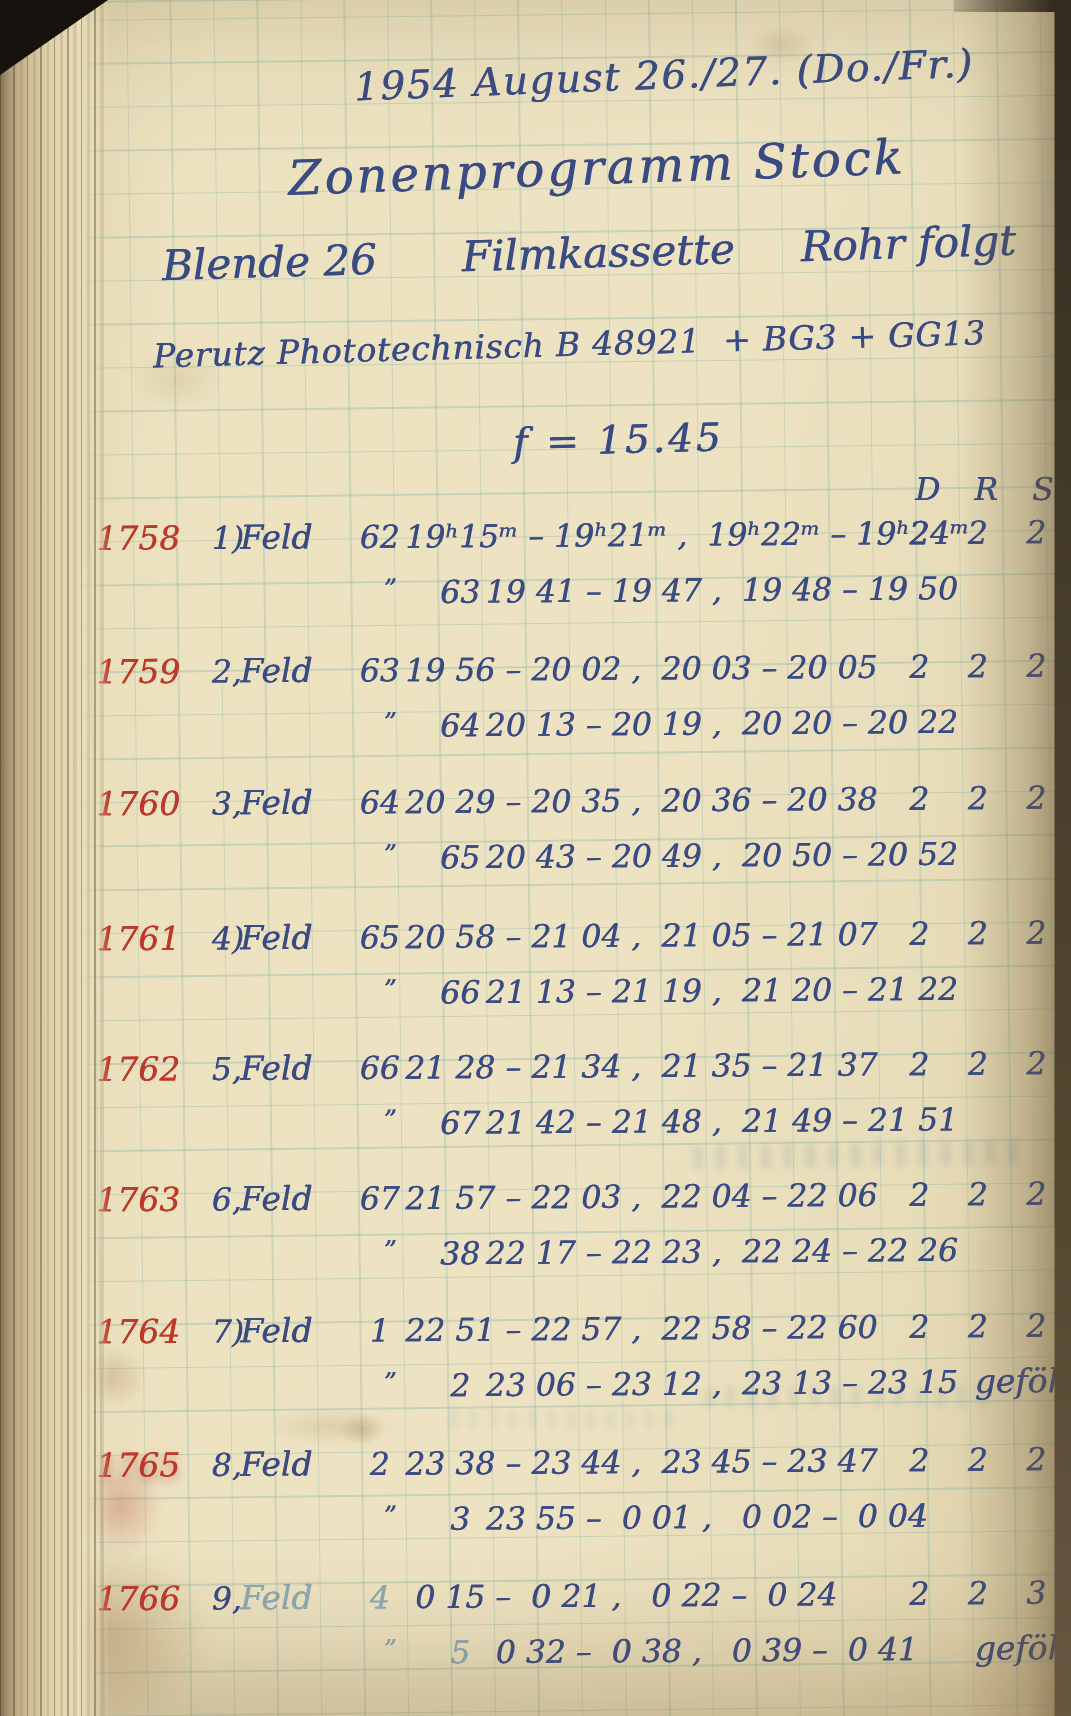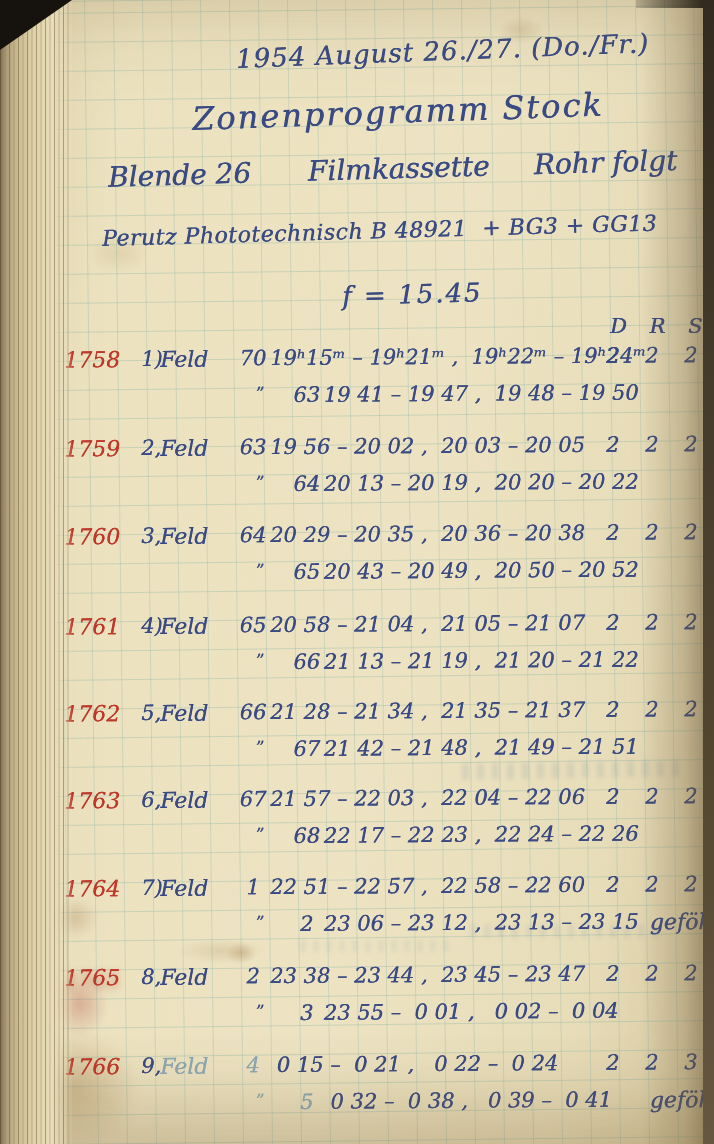--- a/index.html
+++ b/index.html
@@ -106,21 +106,21 @@
         <span class="s-rohr">Rohr folgt</span>
       </div>
       <div class="hline h-film">Perutz Phototechnisch B 48921  + BG3 + GG13</div>
       <div class="hline h-focus">f = 15.45</div>
       <div class="hline h-cols">D R S</div>
 
       <div class="entry" style="top:348px">
         <span class="plate">1758</span>
         <span class="num">1)</span>
         <span class="feld">Feld</span>
-        <span class="f1">70</span>
+        <span class="f1">62</span>
         <span class="t1">19ʰ15ᵐ – 19ʰ21ᵐ ,  19ʰ22ᵐ – 19ʰ24ᵐ</span>
         <span class="drs">2 2 2</span>
         <span class="line2"><span class="ditto">”</span><span class="f2">63</span><span class="t2">19 41 – 19 47 ,  19 48 – 19 50</span></span>
       </div>
 
       <div class="entry" style="top:437px">
         <span class="plate">1759</span>
         <span class="num">2,</span>
         <span class="feld">Feld</span>
         <span class="f1">63</span>
@@ -159,21 +159,21 @@
         <span class="line2"><span class="ditto">”</span><span class="f2">67</span><span class="t2">21 42 – 21 48 ,  21 49 – 21 51</span></span>
       </div>
 
       <div class="entry" style="top:789px">
         <span class="plate">1763</span>
         <span class="num">6,</span>
         <span class="feld">Feld</span>
         <span class="f1">67</span>
         <span class="t1">21 57 – 22 03 ,  22 04 – 22 06</span>
         <span class="drs">2 2 2</span>
-        <span class="line2"><span class="ditto">”</span><span class="f2">68</span><span class="t2">22 17 – 22 23 ,  22 24 – 22 26</span></span>
+        <span class="line2"><span class="ditto">”</span><span class="f2">38</span><span class="t2">22 17 – 22 23 ,  22 24 – 22 26</span></span>
       </div>
 
       <div class="entry" style="top:877px">
         <span class="plate">1764</span>
         <span class="num">7)</span>
         <span class="feld">Feld</span>
         <span class="f1">1</span>
         <span class="t1">22 51 – 22 57 ,  22 58 – 22 60</span>
         <span class="drs">2 2 2</span>
         <span class="line2"><span class="ditto">”</span><span class="f2">2</span><span class="t2">23 06 – 23 12 ,  23 13 – 23 15</span><span class="note">geföhnt</span></span>

